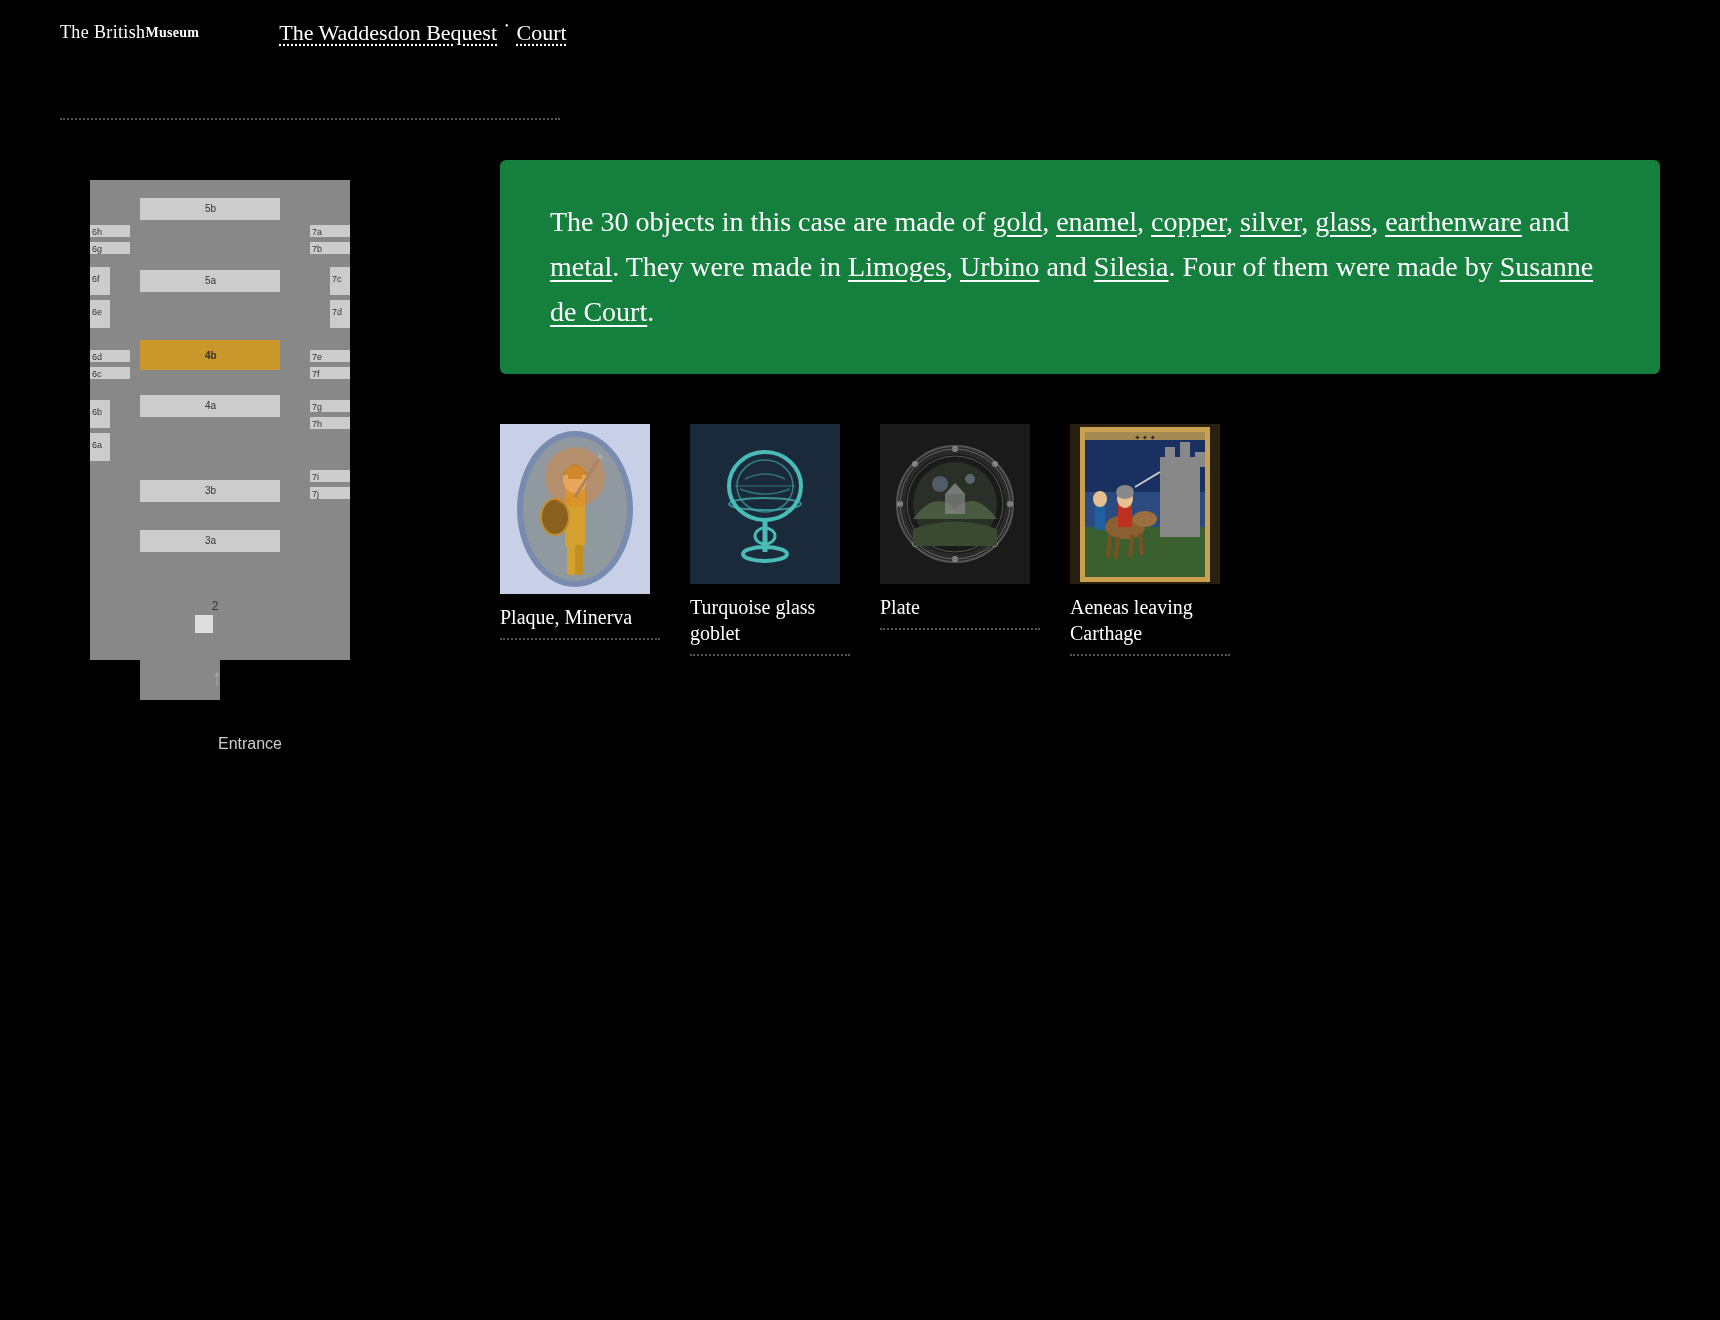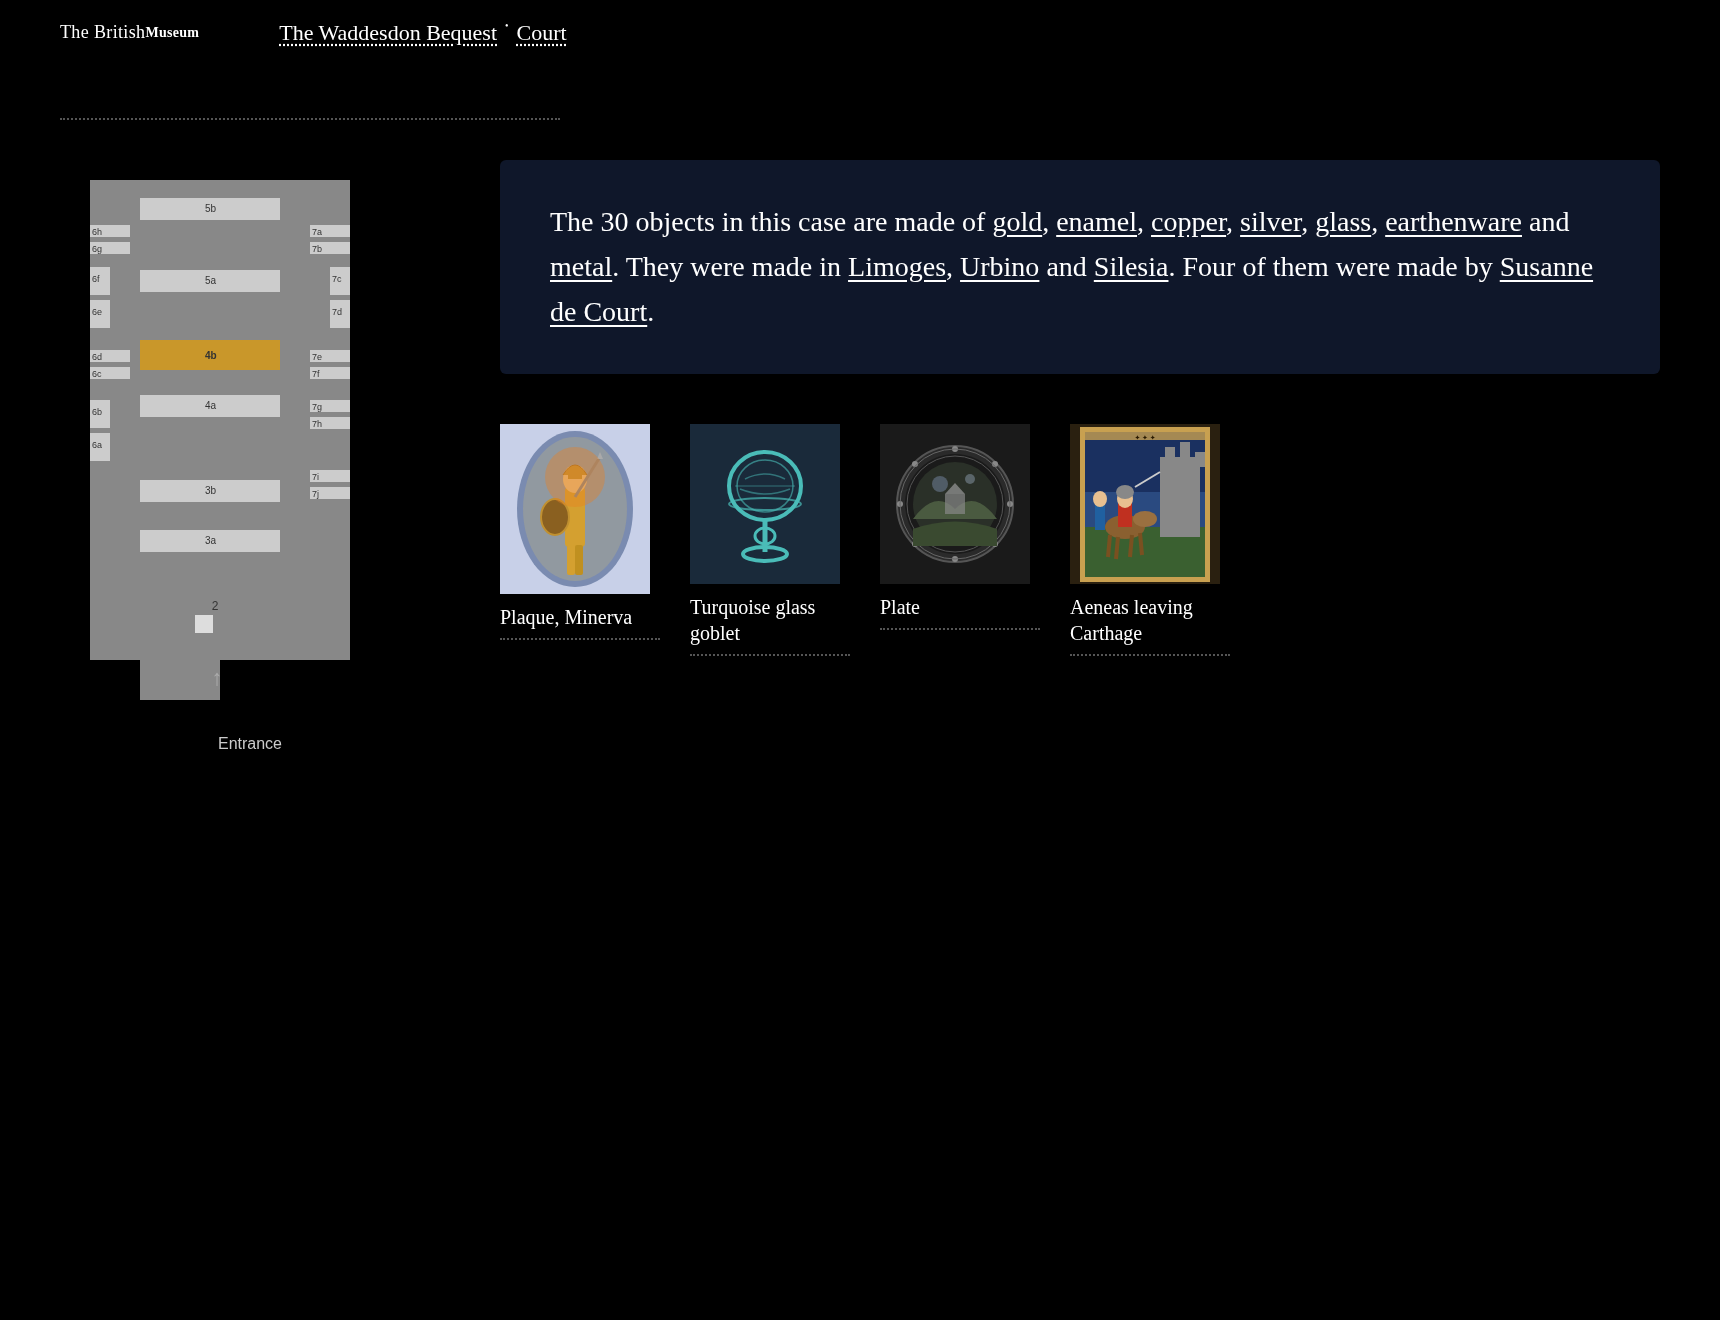--- a/index.html
+++ b/index.html
@@ -87,21 +87,21 @@
       width: 380px;
     }
 
     
     .right-content {
       flex: 1;
     }
 
     
     .description-box {
-      background: #0f172a;
+      background: #15803d;
       border-radius: 6px;
       padding: 40px 50px;
       font-size: 28px;
       line-height: 1.6;
       color: #fff;
       margin-bottom: 50px;
     }
     .desc-link {
       text-decoration: underline;
       text-underline-offset: 4px;

